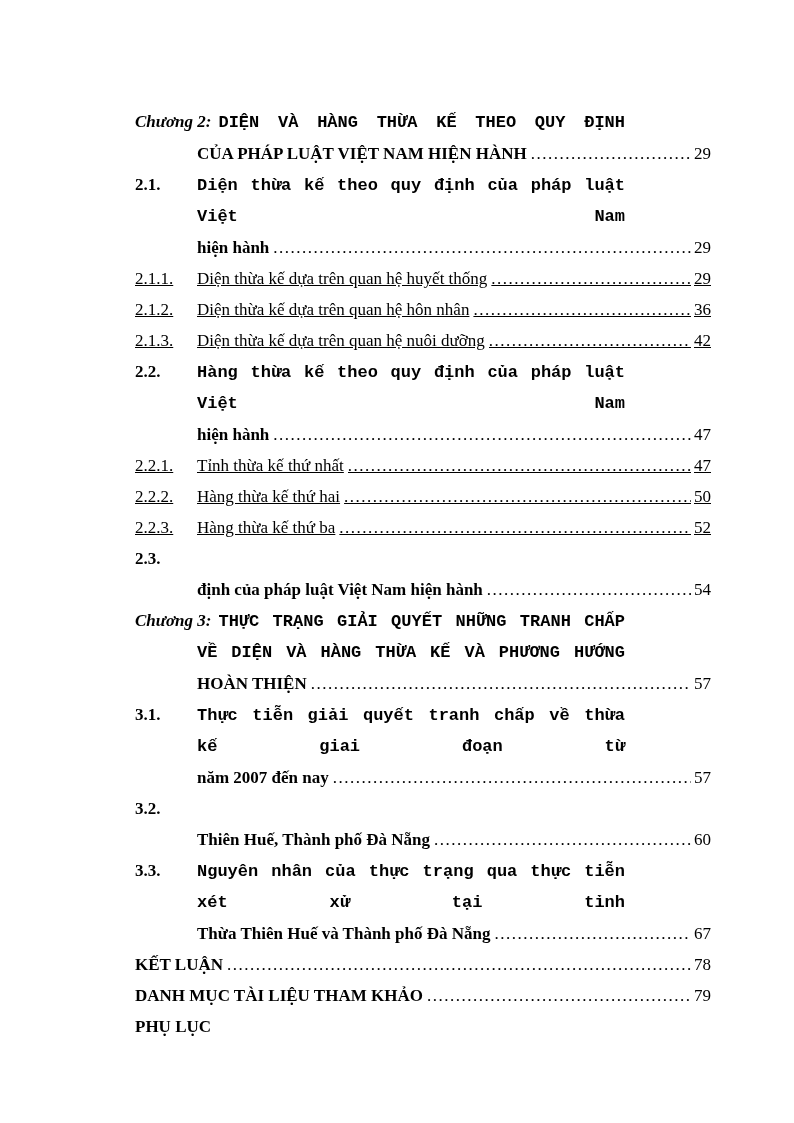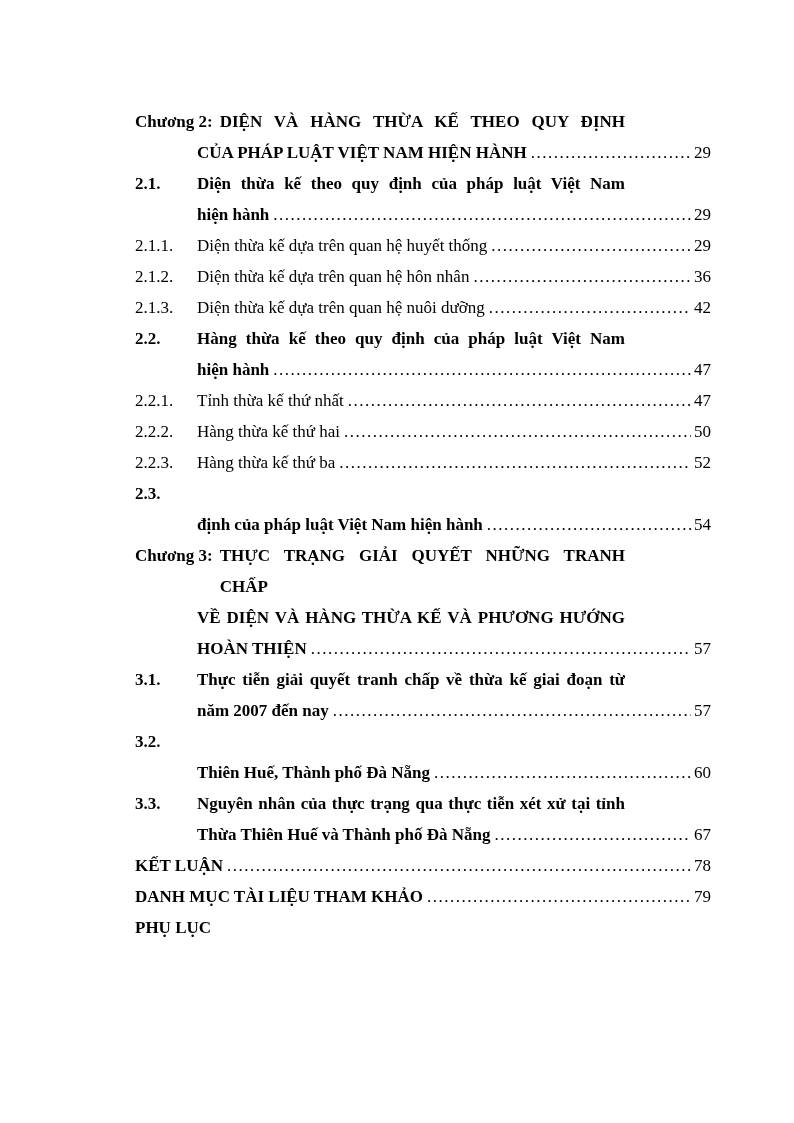--- a/index.html
+++ b/index.html
@@ -32,31 +32,33 @@
   .label {
     flex: 0 0 62px;
     width: 62px;
     white-space: nowrap;
   }
   .entry.chapter .label {
     flex: 0 0 auto;
     width: auto;
     min-width: 62px;
     padding-right: 7px;
+    font-style: italic;
   }
   .entry.chapter,
   .entry.section,
   .entry.tail { font-weight: bold; }
-  .entry.subsection { font-weight: normal; }
+  .entry.subsection { font-weight: normal; text-decoration: underline; }
   .text { white-space: pre-wrap; }
   .text.just {
     flex: 1 1 auto;
     text-align: justify;
     text-align-last: justify;
     margin-right: 86px;
+    font-family: Liberation Mono, monospace;
   }
   .dots {
     flex: 1 1 8px;
     min-width: 8px;
     overflow: hidden;
     white-space: nowrap;
     margin: 0 3px 0 4px;
     font-weight: normal;
   }
   .dots::after {

